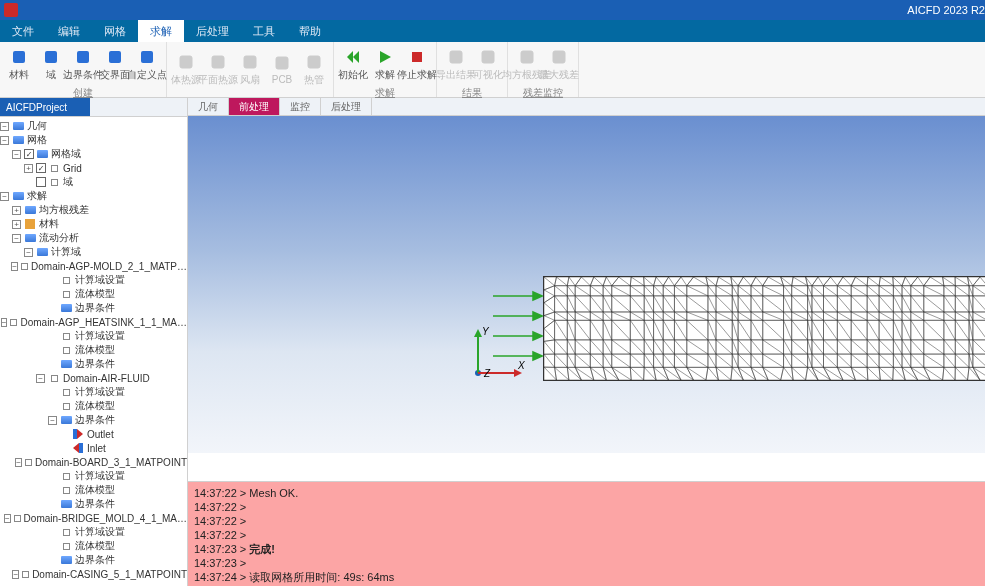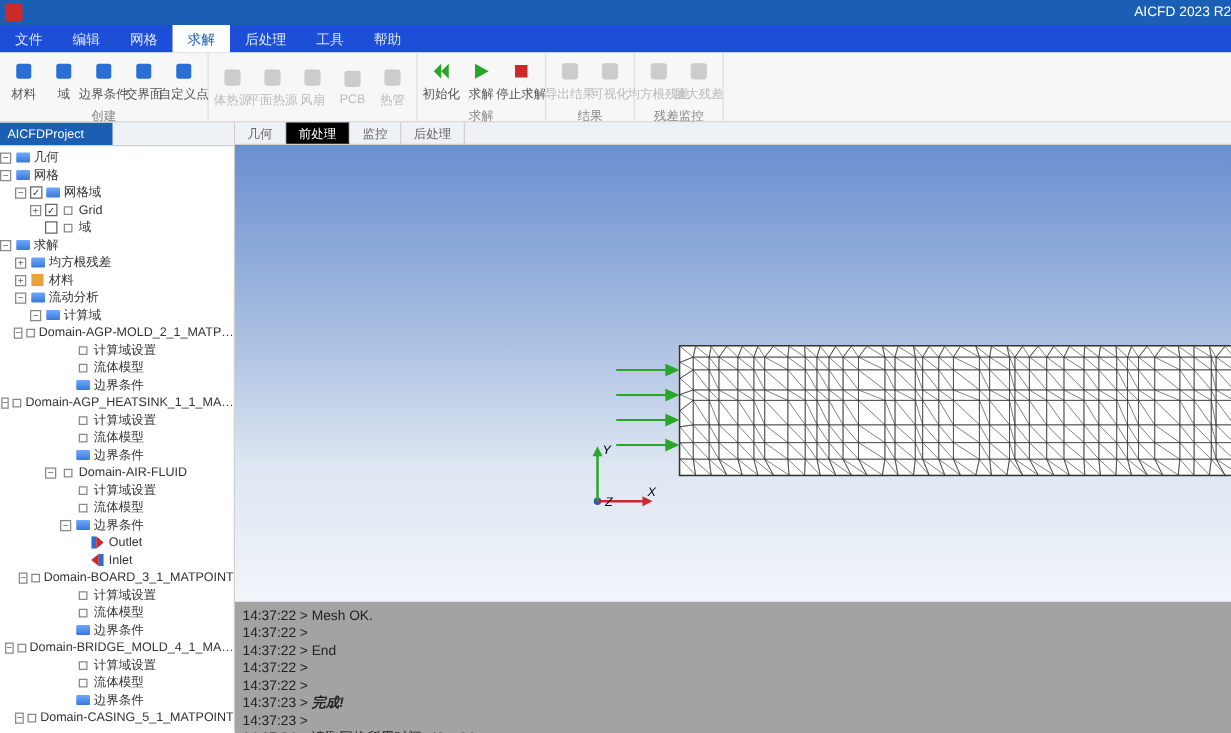--- a/index.html
+++ b/index.html
@@ -1,61 +1,61 @@
 <!DOCTYPE html>
 <html><head>
 <meta charset="utf-8">
 <style>
 * { margin: 0; padding: 0; box-sizing: border-box; font-family: "Microsoft YaHei", Arial, sans-serif; }
 html, body { width: 985px; height: 586px; overflow: hidden; background: #fff; }
 
 .titlebar { height: 20px; background: #1a5fb4; color: #fff; font-size: 11px; display: flex; align-items: center; justify-content: flex-end; position: relative; }
 .titlebar .logo { position: absolute; left: 4px; width: 14px; height: 14px; background: #cc2a2a; border-radius: 2px; }
 
-.menubar { height: 22px; background: #1d4ed8; display: flex; align-items: stretch; font-size: 11px; color: #dfe8f5; }
+.menubar { height: 22px; background: #0369a1; display: flex; align-items: stretch; font-size: 11px; color: #dfe8f5; }
 .menubar .mitem { padding: 0 12px; display: flex; align-items: center; cursor: pointer; }
 .menubar .mitem.active { background: #fff; color: #1a5fb4; }
 
 .ribbon { height: 56px; background: #f7f7f7; border-bottom: 1px solid #d0d0d0; display: flex; font-size: 10px; color: #555; }
 .ribbon-group { border-right: 1px solid #e0e0e0; display: flex; flex-direction: column; padding: 2px 4px; }
 .ribbon-btns { display: flex; flex: 1; align-items: center; gap: 2px; }
 .ribbon-btn { display: flex; flex-direction: column; align-items: center; justify-content: center; width: 30px; height: 42px; cursor: pointer; }
 .ribbon-btn .ico { width: 18px; height: 18px; display: flex; align-items: center; justify-content: center; font-size: 14px; }
 .ribbon-btn .lbl { font-size: 10px; margin-top: 2px; white-space: nowrap; }
-.ribbon-group-label { text-align: center; font-size: 10px; color: #888; padding-bottom: 1px; }
+.ribbon-group-label { text-align: center; font-size: 10px; color: #888; padding-bottom: 1px; text-decoration: underline; }
 .disabled { color: #bbb; }
 .disabled .ico svg * { stroke: #ccc !important; fill: #ccc !important; }
 
 .body { display: flex; height: 488px; }
 
 .tree-panel { width: 188px; border-right: 1px solid #d0d0d0; display: flex; flex-direction: column; overflow: hidden; }
 .tree-tab { height: 18px; background: #1a5fb4; color: #fff; font-size: 10px; display: flex; align-items: center; padding-left: 6px; width: 90px; }
 .tree-tabbar { background: #eef2f7; border-bottom: 1px solid #d0d0d0; }
 .tree { flex: 1; overflow: auto; font-size: 10px; color: #333; padding: 2px 0; }
 .node { display: flex; align-items: center; height: 14px; white-space: nowrap; }
 .toggle { width: 9px; height: 9px; border: 1px solid #888; display: inline-flex; align-items: center; justify-content: center; font-size: 8px; line-height: 7px; margin-right: 3px; color: #555; cursor: pointer; background:#fff; }
 .spacer { display: inline-block; width: 12px; }
 .nicon { width: 12px; height: 10px; margin-right: 3px; display: inline-flex; align-items: center; justify-content: center; }
 .folder { background: linear-gradient(#6fa8ff,#3a78d8); width: 11px; height: 8px; border-radius: 1px; }
 .dot { width: 7px; height: 7px; border: 1px solid #888; }
 .cbx { width: 10px; height: 10px; border: 1px solid #666; display:inline-flex; align-items:center; justify-content:center; font-size:8px; margin-right:2px; background:#fff; }
 
 .main { flex: 1; display: flex; flex-direction: column; }
 .viewtabs { height: 18px; background: #eef2f7; border-bottom: 1px solid #d0d0d0; display: flex; font-size: 10px; align-items: stretch; }
 .viewtab { padding: 0 10px; display: flex; align-items: center; color: #666; border-right: 1px solid #d0d0d0; cursor: pointer; }
-.viewtab.active { background: #000000; color: #fff; }
+.viewtab.active { background: #be185d; color: #fff; }
 
 .viewport { flex: 1; position: relative; overflow: hidden; background: linear-gradient(to bottom, #6a8fd0 0%, #a6bde0 40%, #dde6f2 70%, #f2f5fa 100%); }
 .mesh-rect { position: absolute; left: 355px; top: 160px; width: 575px; height: 105px; background: #fff; border: 1px solid #333; }
 .mesh-rect svg { width: 100%; height: 100%; display: block; }
 .flow-arrow { position: absolute; }
 .axis-gizmo { position: absolute; left: 280px; bottom: 70px; width: 60px; height: 60px; }
 
-.console { height: 105px; border-top: 1px solid #d0d0d0; background: #a3a3a3; font-family: Consolas, monospace; font-size: 11px; color: #222; padding: 4px 6px; overflow: auto; line-height: 14px; white-space: pre; }
-.console .bold { font-weight: bold; font-style: italic; }
+.console { height: 105px; border-top: 1px solid #d0d0d0; background: #fca5a5; font-family: Consolas, monospace; font-size: 11px; color: #222; padding: 4px 6px; overflow: auto; line-height: 14px; white-space: pre; margin-top: 28px; }
+.console .bold { font-weight: bold; }
 </style>
 </head>
 <body>
 
 <div class="titlebar">
   <div class="logo"></div>
   <span>AICFD 2023 R2</span>
 </div>
 
 <div class="menubar" id="menubar">
@@ -613,15 +613,15 @@
         <circle cx="10" cy="50" r="3" fill="#1a5fb4"></circle>
         <line x1="10" y1="50" x2="10" y2="12" stroke="#2aa52a" stroke-width="2"></line>
         <polygon points="6,14 10,6 14,14" fill="#2aa52a"></polygon>
         <text x="14" y="12" font-size="10" font-style="italic" fill="#000">Y</text>
         <line x1="10" y1="50" x2="48" y2="50" stroke="#cc2a2a" stroke-width="2"></line>
         <polygon points="46,46 54,50 46,54" fill="#cc2a2a"></polygon>
         <text x="50" y="46" font-size="10" font-style="italic" fill="#000">X</text>
         <text x="16" y="54" font-size="10" font-style="italic" fill="#000">Z</text>
       </svg>
     </div>
-    <div class="console" id="console"><div>14:37:22 &gt; Mesh OK.</div><div>14:37:22 &gt;</div><div>14:37:22 &gt; End</div><div>14:37:22 &gt;</div><div>14:37:22 &gt;</div><div>14:37:23 &gt; <span class="bold">完成!</span></div><div>14:37:23 &gt;</div><div>14:37:24 &gt; 读取网格所用时间: 49s: 64ms</div></div>
+    <div class="console" id="console"><div>14:37:22 &gt; Mesh OK.</div><div>14:37:22 &gt;</div><div>14:37:22 &gt;</div><div>14:37:22 &gt;</div><div>14:37:23 &gt; <span class="bold">完成!</span></div><div>14:37:23 &gt;</div><div>14:37:24 &gt; 读取网格所用时间: 49s: 64ms</div></div>
   </div>
 </div>
 
 </body></html>

